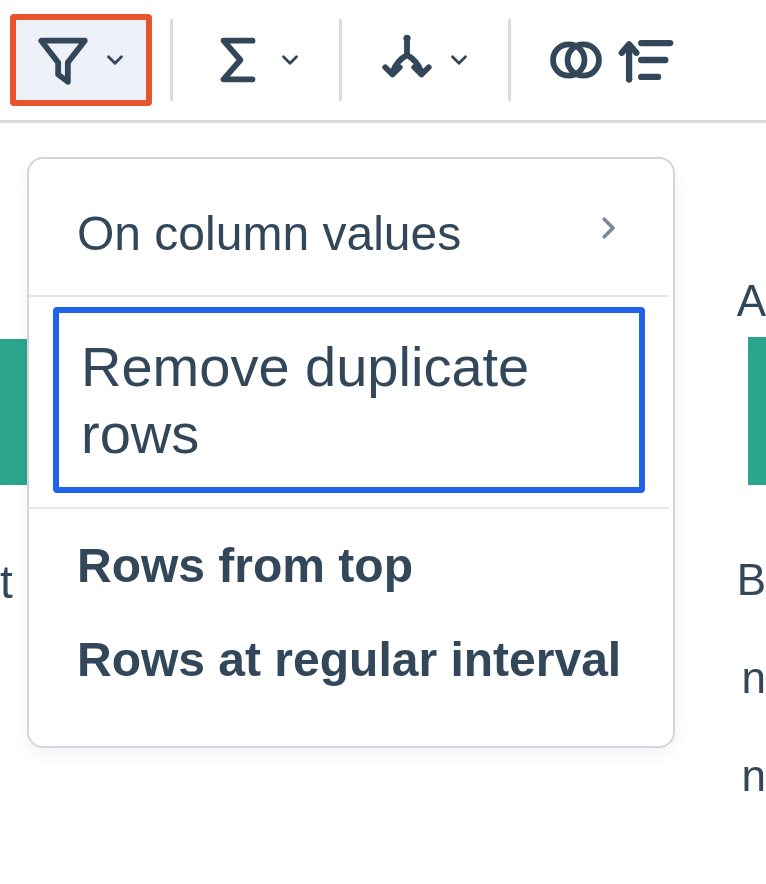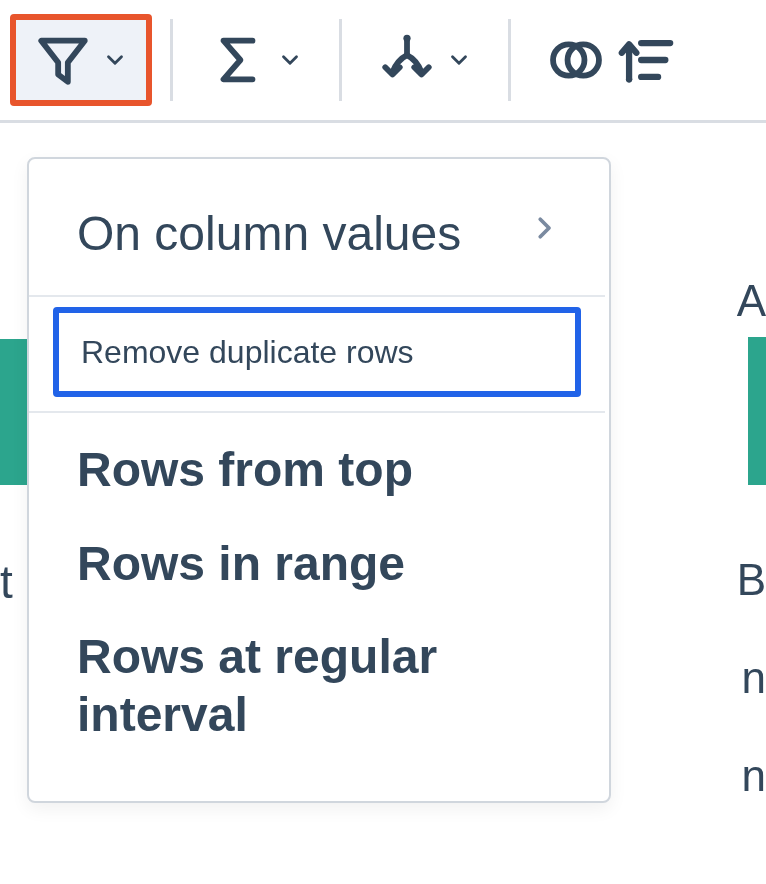--- a/index.html
+++ b/index.html
@@ -75,24 +75,24 @@
       right: 0;
       color: #33475b;
       font-size: 44px;
     }
 
     
     .dropdown {
       position: absolute;
       left: 27px;
       top: 157px;
-      width: 584px;
+      width: 648px;
       background: #fff;
       border: 2px solid #d0d6dd;
-      border-radius: 8px;
+      border-radius: 16px;
       box-shadow: 0 6px 18px rgba(0,0,0,0.06);
       padding: 20px 4px 40px 0;
       z-index: 10;
     }
 
     .menu-item {
       display: flex;
       align-items: center;
       justify-content: space-between;
       padding: 26px 46px 26px 48px;
@@ -112,21 +112,21 @@
       margin: 6px 0 10px 0;
     }
 
     .highlight-blue {
       border: 6px solid #2163e8;
       border-radius: 4px;
       margin: 0 24px;
       padding: 20px 22px 20px 22px;
     }
     .highlight-blue.menu-item {
-      font-size: 32px;
+      font-size: 56px;
     }
 
     .group-lower .menu-item {
       padding: 18px 46px 18px 48px;
       font-weight: bold;
     }
   </style>
 </head>
 <body>
 
@@ -215,20 +215,17 @@
     <span>Remove duplicate rows</span>
   </div>
 
   <div class="sep" style="margin-top:14px;"></div>
 
   <div class="group-lower">
     <div class="menu-item">
       <span>Rows from top</span>
     </div>
     <div class="menu-item">
-      <span>Rows in range</span>
-    </div>
-    <div class="menu-item">
       <span>Rows at regular interval</span>
     </div>
   </div>
 
 </div>
 
 </body></html>

